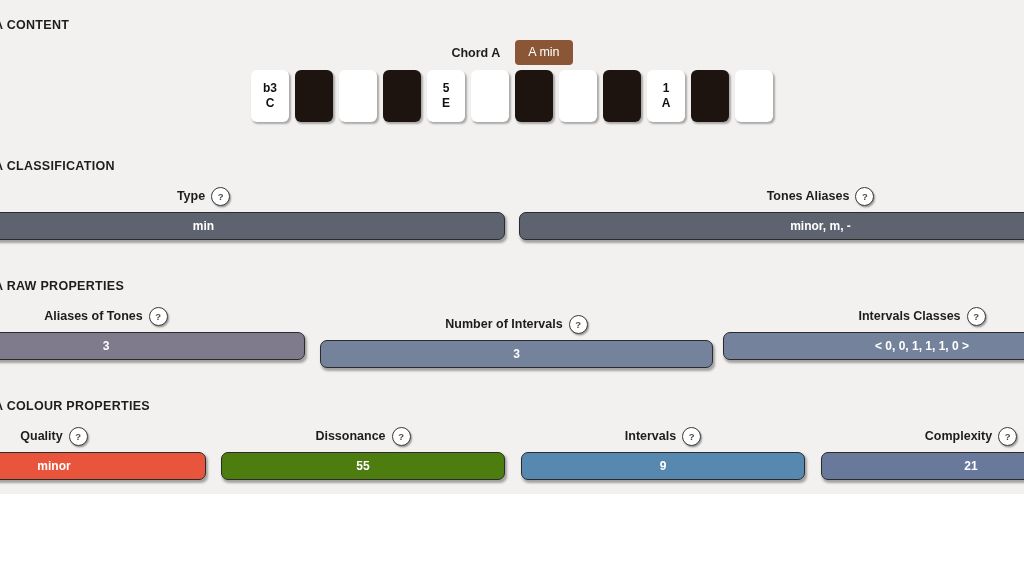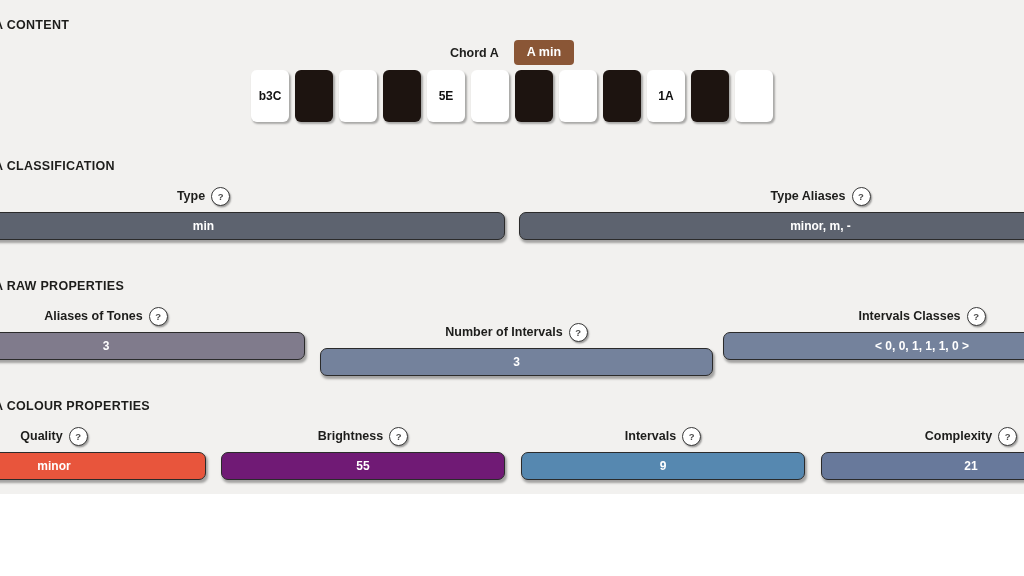--- a/index.html
+++ b/index.html
@@ -35,37 +35,37 @@
     gap: 15px;
   }
   .chord-label {
     font-size: 12.5px; font-weight: bold; color: #1d1d1b;
     white-space: nowrap;
   }
   .chord-badge {
     background: #8a5636;
     color: #ffffff;
     font-size: 12.5px;
-    font-weight: bold;
+    font-weight: normal;
     padding: 5px 13px 6px 13px;
     border-radius: 4px;
     white-space: nowrap;
   }
 
   
   .keyboard {
     position: absolute;
     left: 0; top: 70px; width: 1024px;
     display: flex; justify-content: center;
     gap: 6px;
   }
   .key {
     width: 38px; height: 52px;
     border-radius: 6px;
-    display: flex; flex-direction: row;
+    display: flex; flex-direction: column;
     align-items: center; justify-content: center;
     box-sizing: border-box;
     box-shadow: 1.5px 2px 2px rgba(0,0,0,0.30);
     line-height: 1.25;
   }
   .key.white { background: #ffffff; color: #111111; }
   .key.black { background: #1d1410; color: #ffffff; }
   .key .deg  { font-size: 12px; font-weight: bold; }
   .key .note { font-size: 12px; font-weight: bold; }
 
@@ -152,38 +152,38 @@
     <div class="prop-row" style="top:186px; height:70px;" id="row-classification">
         <div class="prop" style="left: -98px; width: 603px; top: 0px;">
           <div class="prop-head">
             <span class="prop-label">Type</span>
             <span class="help-icon">?</span>
           </div>
           <div class="bar" style="background: rgb(93, 99, 111);">min</div>
         </div>
         <div class="prop" style="left: 519px; width: 603px; top: 0px;">
           <div class="prop-head">
-            <span class="prop-label">Type Aliases</span>
+            <span class="prop-label">Tones Aliases</span>
             <span class="help-icon">?</span>
           </div>
           <div class="bar" style="background: rgb(93, 99, 111);">minor, m, -</div>
         </div>
       </div>
 
     <div class="section-title" style="left:-6px; top:279px;">A RAW PROPERTIES</div>
 
     <div class="prop-row" style="top:306px; height:70px;" id="row-raw">
         <div class="prop" style="left: -93px; width: 398px; top: 0px;">
           <div class="prop-head">
             <span class="prop-label">Aliases of Tones</span>
             <span class="help-icon">?</span>
           </div>
           <div class="bar" style="background: rgb(128, 123, 140);">3</div>
         </div>
-        <div class="prop" style="left: 320px; width: 393px; top: 16px;">
+        <div class="prop" style="left: 320px; width: 393px; top: 8px;">
           <div class="prop-head">
             <span class="prop-label">Number of Intervals</span>
             <span class="help-icon">?</span>
           </div>
           <div class="bar" style="background: rgb(116, 130, 156);">3</div>
         </div>
         <div class="prop" style="left: 723px; width: 398px; top: 0px;">
           <div class="prop-head">
             <span class="prop-label">Intervals Classes</span>
             <span class="help-icon">?</span>
@@ -197,24 +197,24 @@
     <div class="prop-row" style="top:426px; height:70px;" id="row-colour">
         <div class="prop" style="left: -98px; width: 304px; top: 0px;">
           <div class="prop-head">
             <span class="prop-label">Quality</span>
             <span class="help-icon">?</span>
           </div>
           <div class="bar" style="background: rgb(232, 85, 60);">minor</div>
         </div>
         <div class="prop" style="left: 221px; width: 284px; top: 0px;">
           <div class="prop-head">
-            <span class="prop-label">Brightness</span>
-            <span class="help-icon">?</span>
-          </div>
-          <div class="bar" style="background: #701a75;">55</div>
+            <span class="prop-label">Dissonance</span>
+            <span class="help-icon">?</span>
+          </div>
+          <div class="bar" style="background: #4d7c0f;">55</div>
         </div>
         <div class="prop" style="left: 521px; width: 284px; top: 0px;">
           <div class="prop-head">
             <span class="prop-label">Intervals</span>
             <span class="help-icon">?</span>
           </div>
           <div class="bar" style="background: rgb(86, 136, 176);">9</div>
         </div>
         <div class="prop" style="left: 821px; width: 300px; top: 0px;">
           <div class="prop-head">

